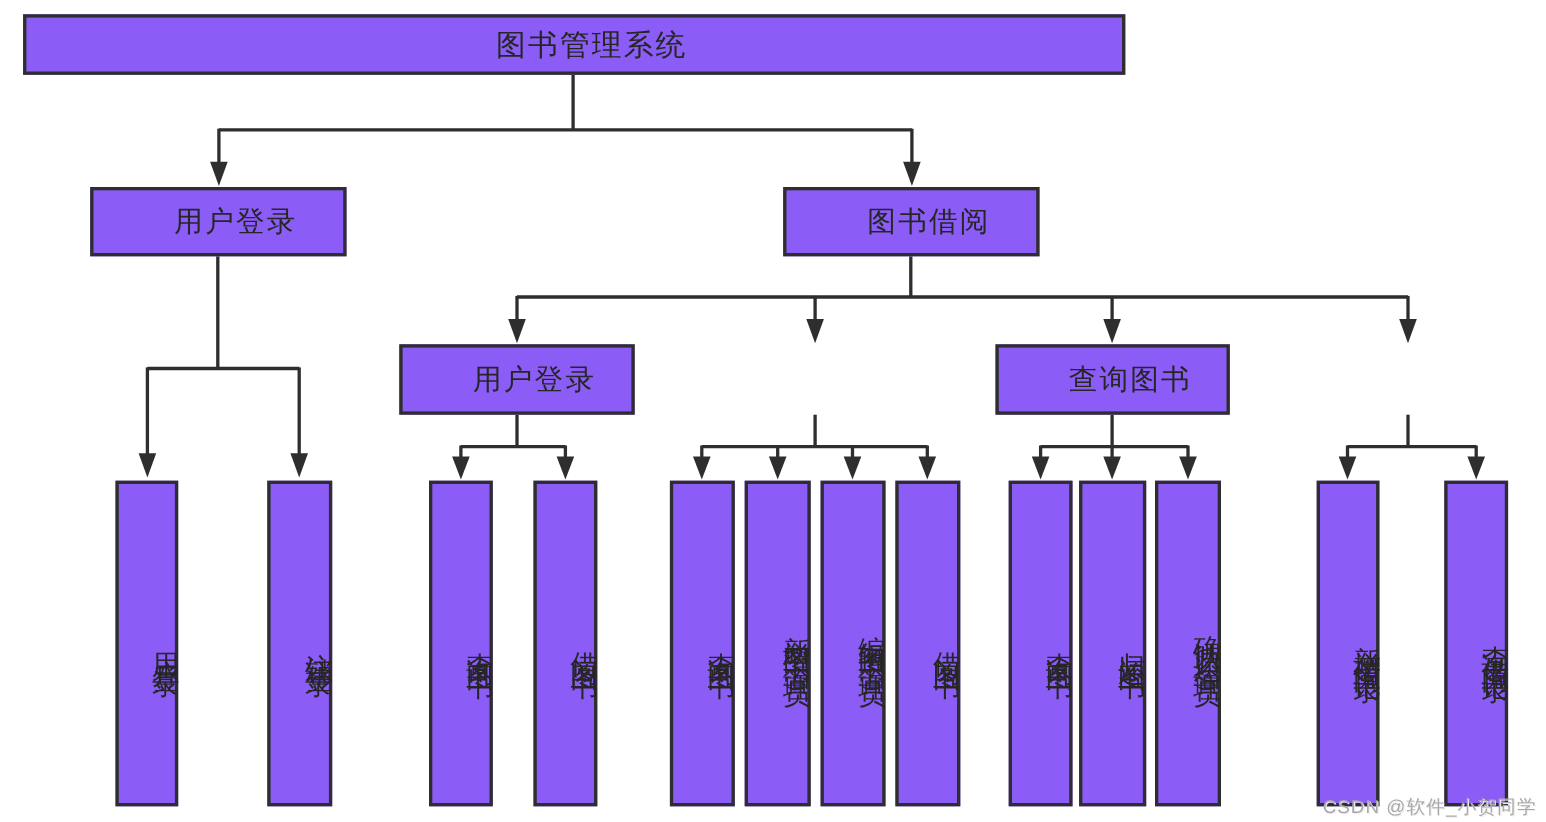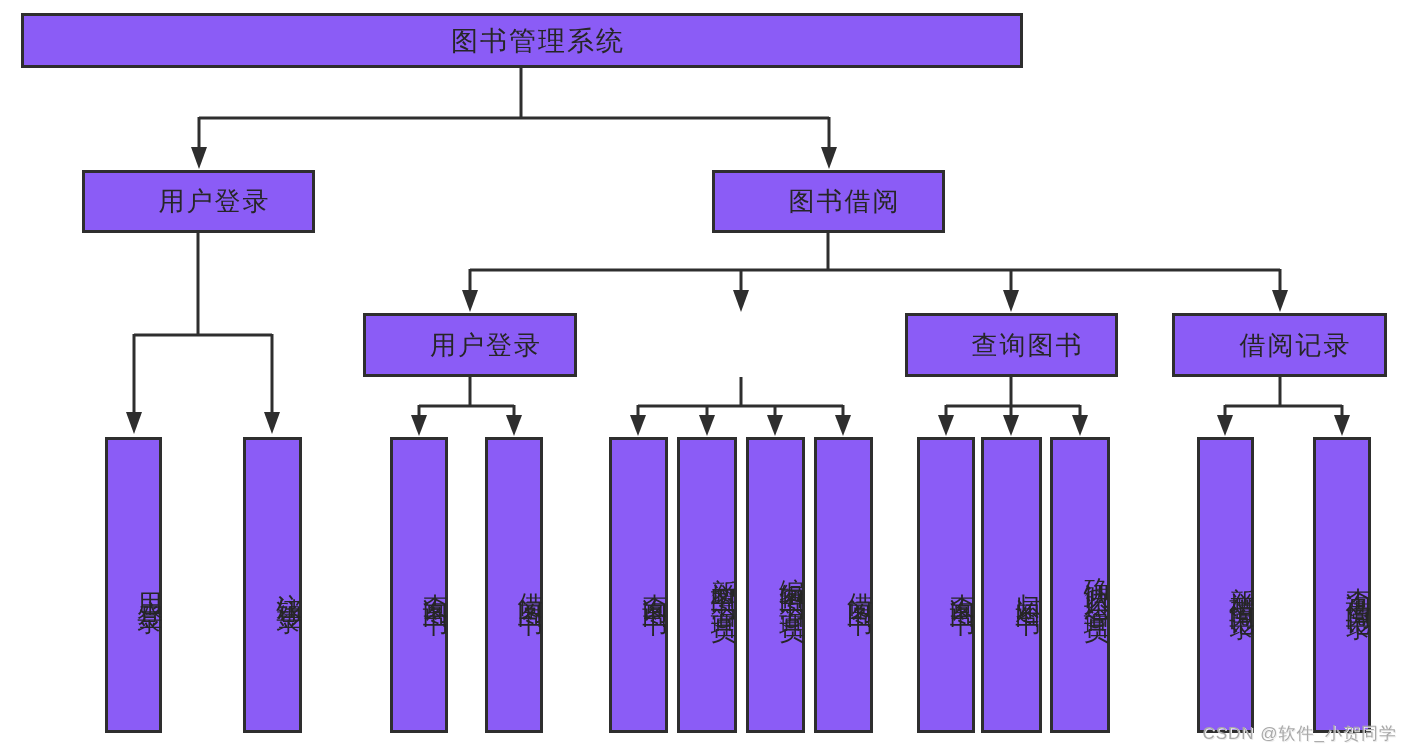--- a/index.html
+++ b/index.html
@@ -111,23 +111,20 @@
   <div class="box hbox" style="left:712px;top:170px;width:233px;height:63px">
     <span class="label">图书借阅</span>
   </div>
 
   <div class="box hbox" style="left:363px;top:313px;width:214px;height:64px">
     <span class="label">用户登录</span>
   </div>
   <div class="box hbox" style="left:905px;top:313px;width:213px;height:64px">
     <span class="label">查询图书</span>
   </div>
-  <div class="box hbox" style="left:1172px;top:313px;width:215px;height:64px">
-    <span class="label">借阅记录</span>
-  </div>
 
   <div class="box vbox" style="left:105px;top:437px;width:57px;height:296px">
     <span>用户登录</span>
   </div>
   <div class="box vbox" style="left:243px;top:437px;width:59px;height:296px">
     <span>注销登录</span>
   </div>
 
   <div class="box vbox" style="left:390px;top:437px;width:58px;height:296px">
     <span>查询图书</span>

